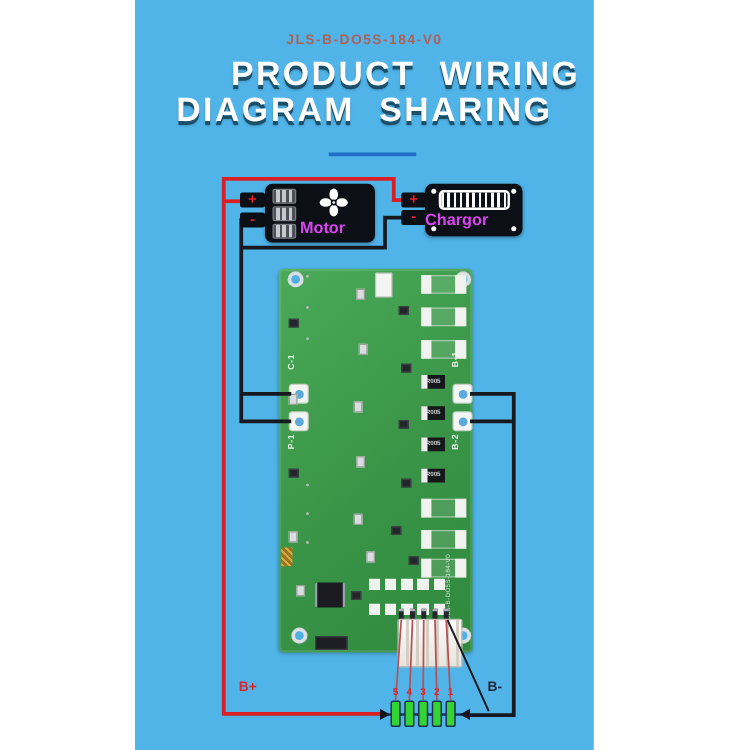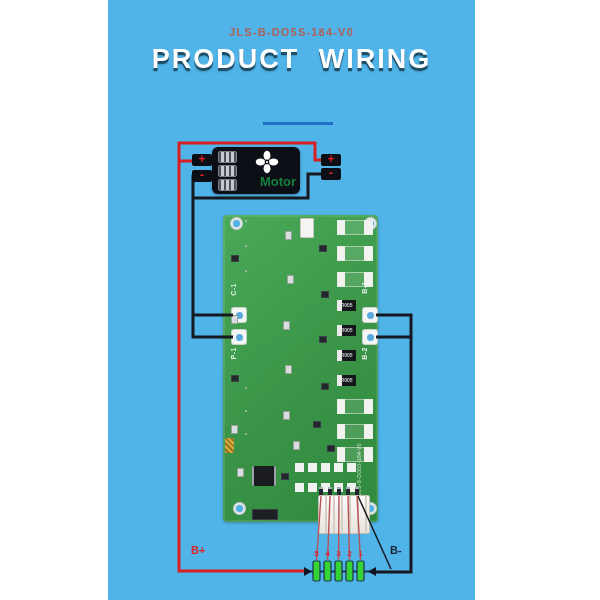--- a/index.html
+++ b/index.html
@@ -6,33 +6,33 @@
   .canvas{position:relative;width:600px;height:600px;background:#fff;overflow:hidden;
           font-family:"Liberation Sans",sans-serif;}
   .panel{position:absolute;left:108px;top:0;width:367px;height:600px;background:#50b4e9;z-index:0;}
 
   
   .model{position:absolute;left:108px;top:26px;width:367px;text-align:center;font-size:11px;
          letter-spacing:1.2px;color:#ae6157;font-weight:bold;z-index:7;}
   .title{position:absolute;left:108px;width:367px;text-align:center;color:#fff;font-weight:bold;
          font-size:27px;letter-spacing:2px;word-spacing:10px;z-index:7;
          text-shadow:0 3px 0 #1d4f69,0 4px 2px rgba(0,0,0,.18);}
-  .t1{top:44px;} .t2{top:73px;}
+  .t1{top:44px;padding-left:33px;} .t2{top:73px;}
   .subtitle{position:absolute;left:110px;top:103px;width:363px;text-align:center;font-size:10px;
             color:#2e4e6b;font-weight:bold;z-index:7;}
   .underline{position:absolute;left:263px;top:122px;width:70px;height:3px;background:#1f6fc4;z-index:7;}
 
   
   .devbox{position:absolute;background:#0c0f15;border-radius:6px;z-index:4;
           box-shadow:0 1px 3px rgba(0,0,0,.35);}
   .motor{left:212px;top:147px;width:88px;height:47px;}
   .charger{left:340px;top:147px;width:78px;height:42px;}
   .slot{position:absolute;left:6px;width:17px;height:10px;border-radius:2px;border:1px solid #7c828a;
         background:repeating-linear-gradient(90deg,#4c5158 0 2px,#c6c9cd 2px 5px);}
-  .devlabel{position:absolute;color:#15803d;font-weight:bold;font-size:13px;text-align:right;}
+  .devlabel{position:absolute;color:#d946ef;font-weight:bold;font-size:13px;text-align:left;}
   .dot{position:absolute;width:4px;height:4px;border-radius:50%;background:#fff;}
   .grille{position:absolute;left:11px;top:5px;width:53px;height:12px;border:2px solid #fff;border-radius:4px;
           background:repeating-linear-gradient(90deg,#fff 0 2px,#0c0f15 2px 5px);}
   .term{position:absolute;width:20px;height:12px;background:#0c0f15;border-radius:2px;color:#e8202a;
         font-weight:bold;font-size:12px;line-height:11px;text-align:center;z-index:4;}
 
   
   .board{position:absolute;left:223px;top:215px;width:155px;height:307px;z-index:2;
          background:linear-gradient(140deg,#49aa58,#3a9447 55%,#2f8a3d);border-radius:4px;
          box-shadow:inset 0 0 0 2px rgba(255,255,255,.10),0 1px 3px rgba(0,0,0,.25);}
@@ -80,20 +80,21 @@
   .bminus{position:absolute;left:390px;top:544px;color:#1d2635;font-weight:bold;font-size:11px;z-index:7;}
 </style>
 </head>
 <body>
 
 <div class="canvas">
   <div class="panel"></div>
 
   <div class="model">JLS-B-DO5S-184-V0</div>
   <div class="title t1">PRODUCT WIRING</div>
+  <div class="title t2">DIAGRAM SHARING</div>
   <div class="underline"></div>
 
   <svg class="overlay" width="600" height="600" viewBox="0 0 600 600">
     <polyline class="rw" points="330,160 315,160 315,143 179,143 179,571 308,571"></polyline>
     <polyline class="rw" points="179,161 202,161"></polyline>
     <polyline class="bw" points="202,176 193,176 193,337 233,337"></polyline>
     <polyline class="bw" points="193,315 233,315"></polyline>
     <polyline class="bw" points="330,174 308,174 308,198 193,198"></polyline>
     <polyline class="bw" points="376,315 411,315 411,572 371,572"></polyline>
     <polyline class="bw" points="376,337 411,337"></polyline>
@@ -113,20 +114,28 @@
         <ellipse cx="6" cy="12" rx="4.4" ry="3.2"></ellipse>
       </g>
       <circle cx="12" cy="12" r="2.2" fill="#0c0f15"></circle>
       <circle cx="12" cy="12" r="1" fill="#fff"></circle>
     </svg>
     <div class="devlabel" style="left:28px;top:27px;width:56px;">Motor</div>
   </div>
 
   <div class="term" style="left:321px;top:154px;"><span>+</span></div>
   <div class="term" style="left:321px;top:168px;"><span>-</span></div>
+  <div class="devbox charger">
+    <div class="dot" style="left:5px;top:4px;"></div>
+    <div class="dot" style="left:69px;top:4px;"></div>
+    <div class="dot" style="left:5px;top:34px;"></div>
+    <div class="dot" style="left:69px;top:34px;"></div>
+    <div class="grille"></div>
+    <div class="devlabel" style="left:0;top:21px;width:100%;">Chargor</div>
+  </div>
 
   <div class="board">
     <div class="hole" style="left:7px;top:2px;"></div>
     <div class="hole" style="left:141px;top:2px;"></div>
     <div class="hole" style="left:10px;top:287px;"></div>
     <div class="hole" style="left:141px;top:287px;"></div>
 
     <div class="vtext" style="left:7px;top:68px;">C-1</div>
     <div class="pad" style="left:9px;top:93px;"></div>
     <div class="pad" style="left:9px;top:115px;"></div>

